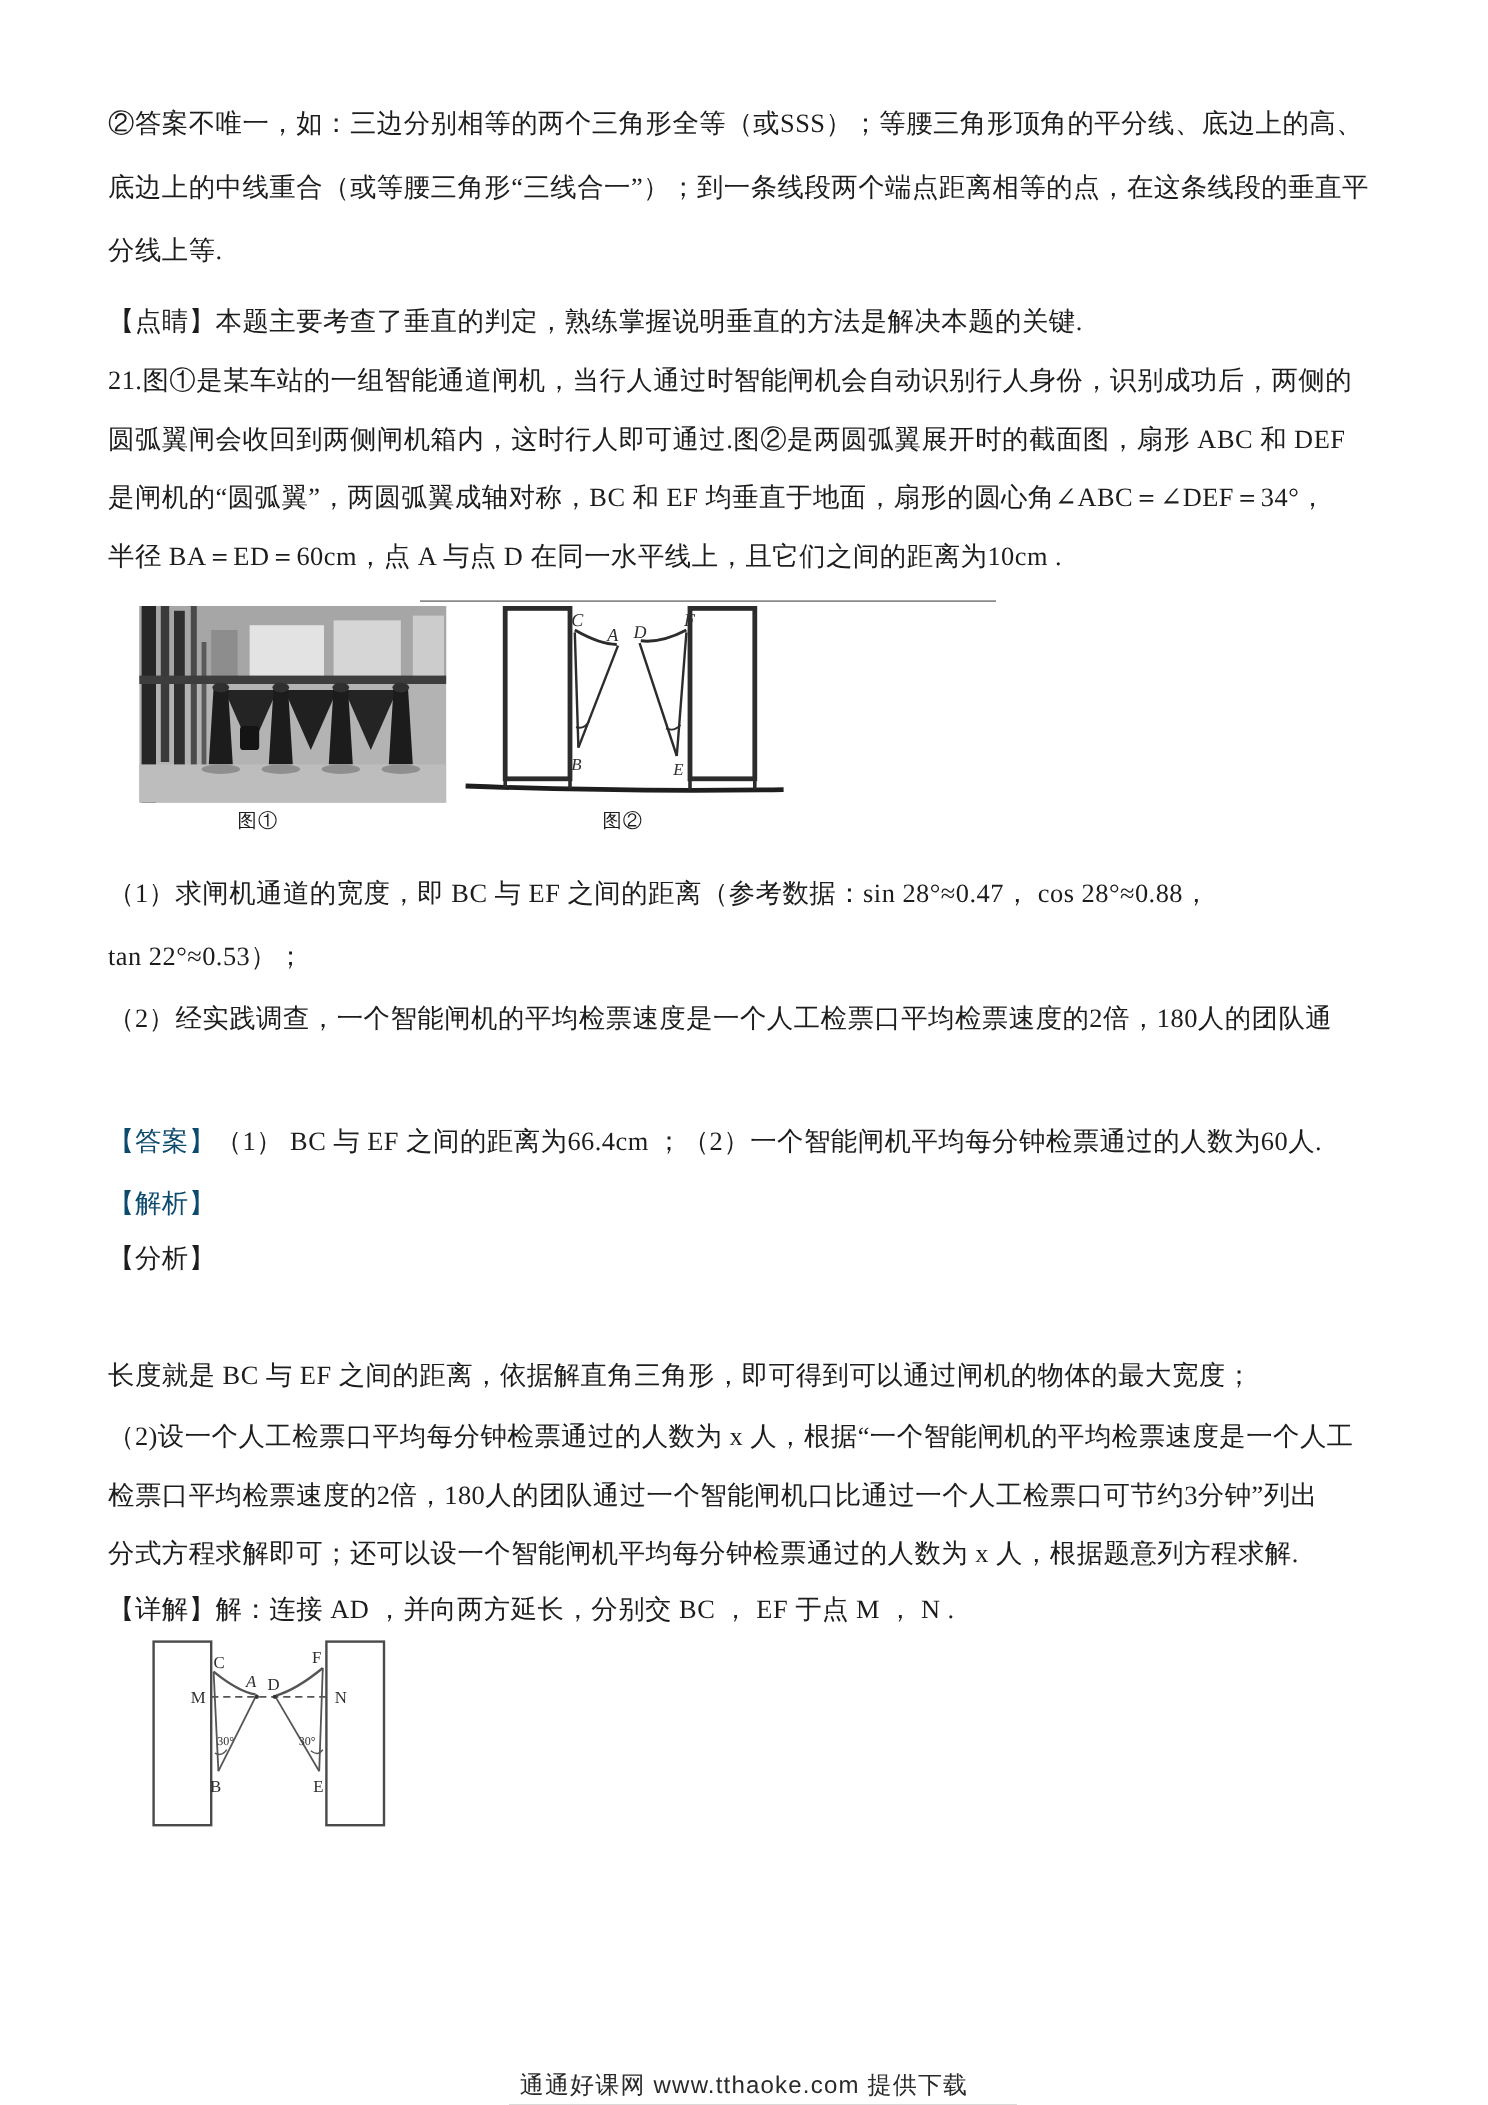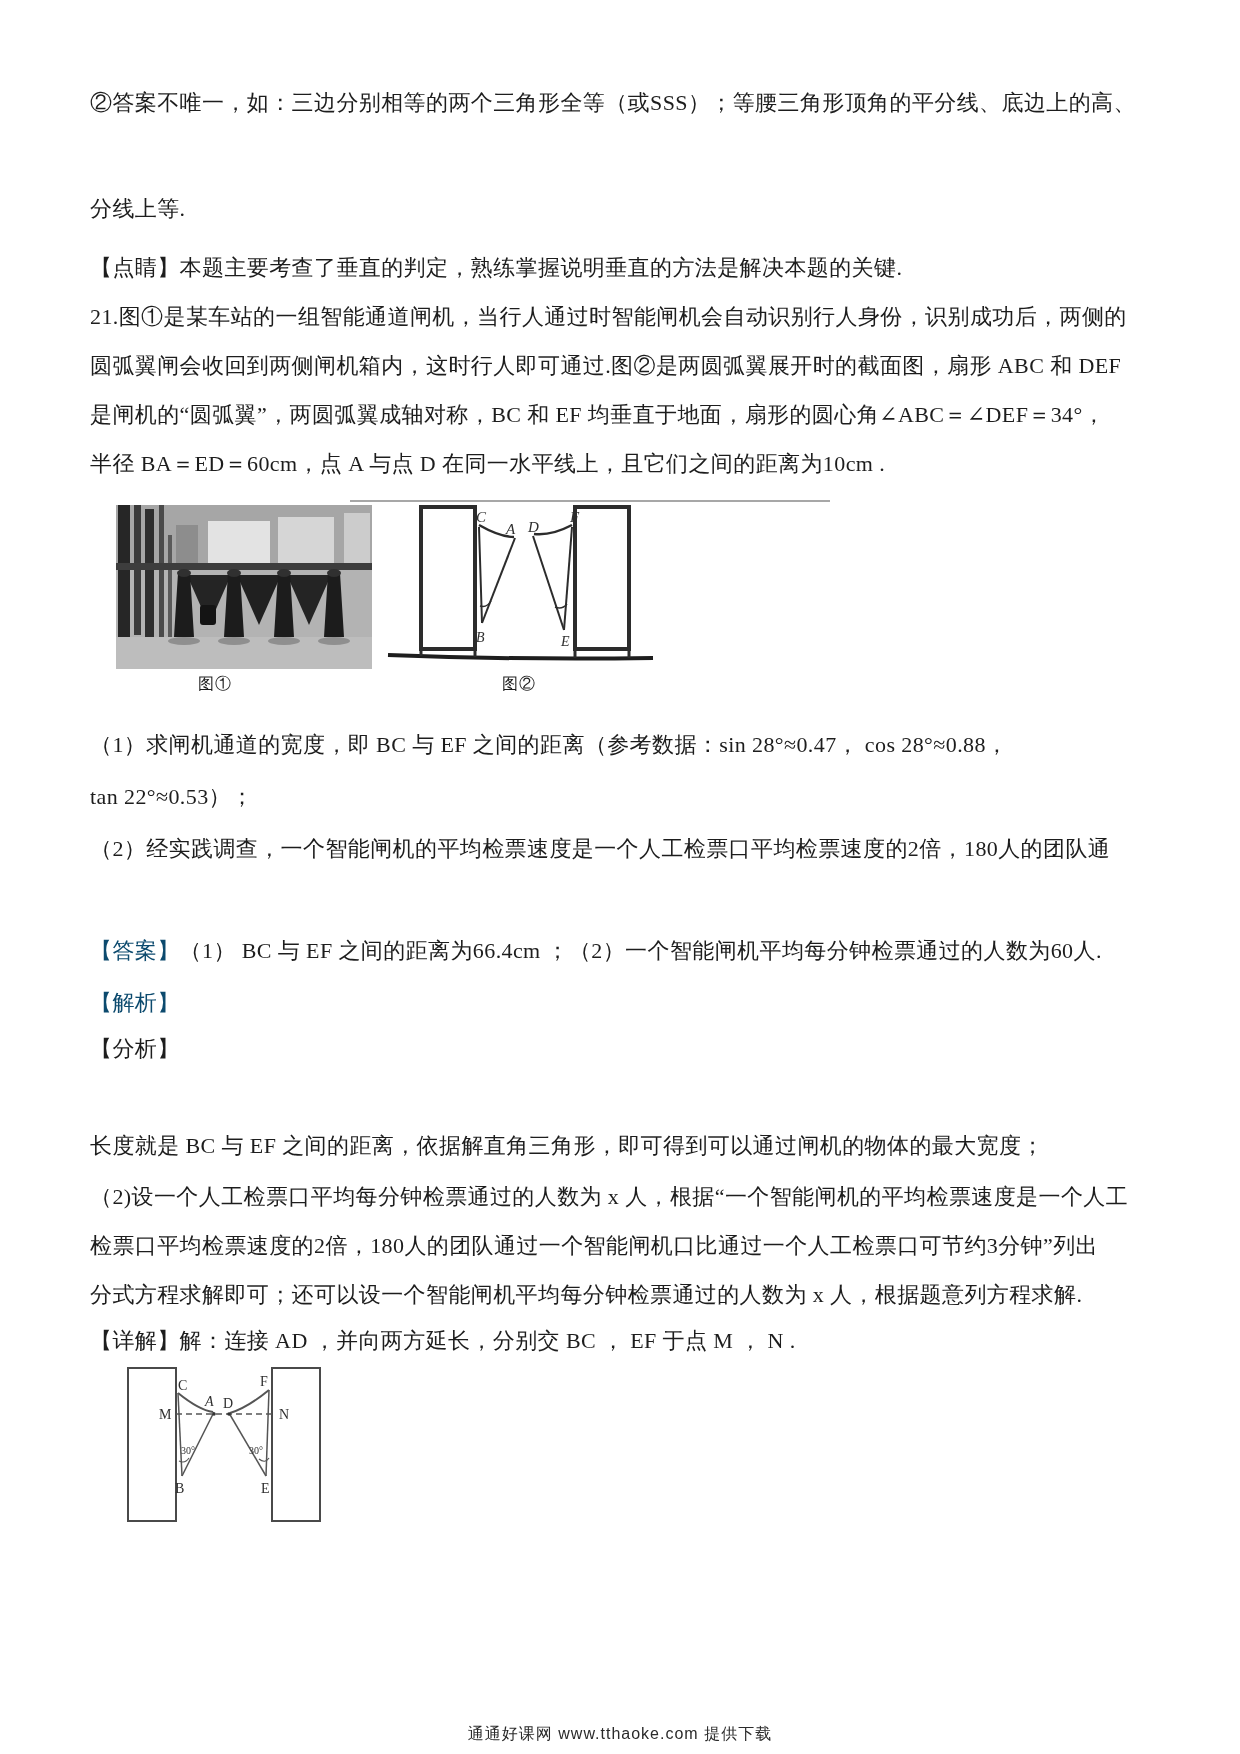--- a/index.html
+++ b/index.html
@@ -36,31 +36,32 @@
     position:absolute;left:123px;top:1358px;width:208px;height:172px;
   }
   svg text{
     font-family:"Liberation Serif","DejaVu Serif",serif;
     fill:#2f2f2f;
   }
   .footer{
     position:absolute;left:0;top:1724px;width:100%;
     text-align:center;
     font-family:"Liberation Sans","DejaVu Sans",sans-serif;
-    font-size:16px;
+    font-size:20px;
     color:#2a2a2a;
     letter-spacing:1px;
   }
 </style>
 </head>
 <body>
 
 <div class="page">
 
   <div class="tline" style="top:88px">②答案不唯一，如：三边分别相等的两个三角形全等（或SSS）；等腰三角形顶角的平分线、底边上的高、</div>
+  <div class="tline" style="top:141px">底边上的中线重合（或等腰三角形“三线合一”）；到一条线段两个端点距离相等的点，在这条线段的垂直平</div>
   <div class="tline" style="top:194px">分线上等.</div>
 
   <div class="tline" style="top:253px">
     <span>【点睛】</span><span>本题主要考查了垂直的判定，熟练掌握说明垂直的方法是解决本题的关键.</span>
   </div>
 
   <div class="tline" style="top:302px">21.图①是某车站的一组智能通道闸机，当行人通过时智能闸机会自动识别行人身份，识别成功后，两侧的</div>
   <div class="tline" style="top:351px">圆弧翼闸会收回到两侧闸机箱内，这时行人即可通过.图②是两圆弧翼展开时的截面图，扇形 ABC 和 DEF</div>
   <div class="tline" style="top:400px">是闸机的“圆弧翼”，两圆弧翼成轴对称，BC 和 EF 均垂直于地面，扇形的圆心角∠ABC＝∠DEF＝34°，</div>
   <div class="tline" style="top:449px">半径 BA＝ED＝60cm，点 A 与点 D 在同一水平线上，且它们之间的距离为10cm .</div>

